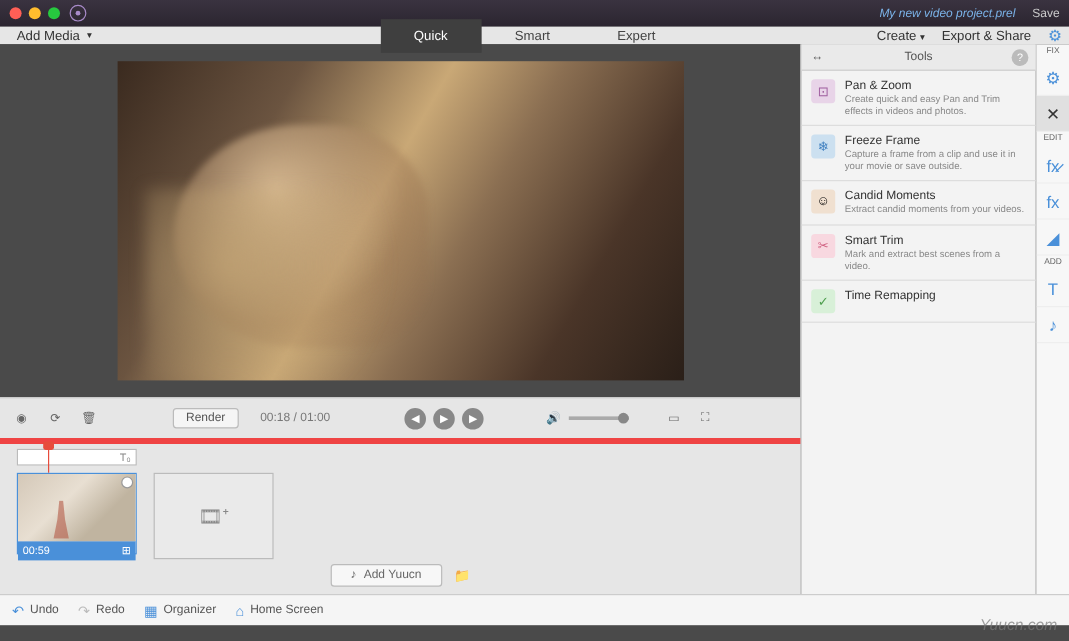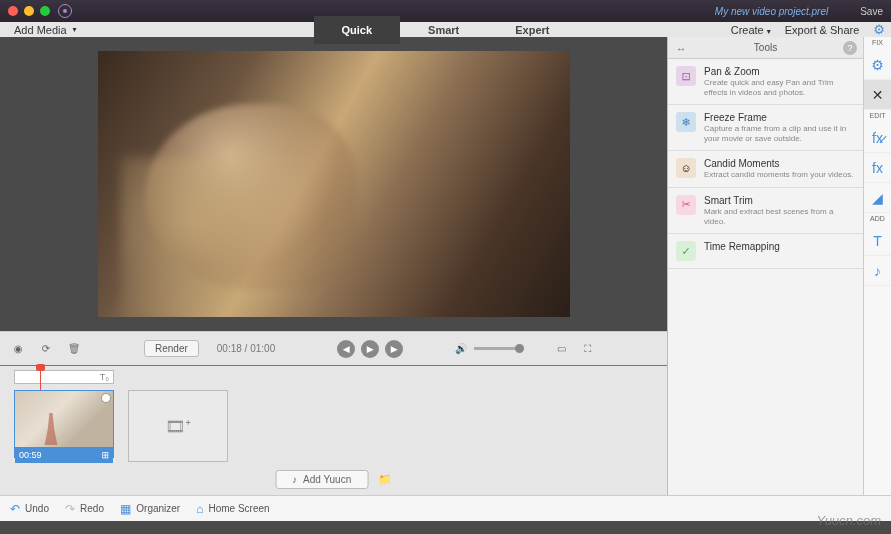--- a/index.html
+++ b/index.html
@@ -7,29 +7,29 @@
 
 
 .titlebar { height: 22px; background: linear-gradient(#3a3340, #2b2530); display: flex; align-items: center; padding: 0 8px; position: relative; }
 .traffic { display: flex; gap: 6px; }
 .traffic span { width: 10px; height: 10px; border-radius: 50%; }
 .tl-close { background: #ff5f56; }
 .tl-min { background: #ffbd2e; }
 .tl-max { background: #27c93f; }
 .app-icon { margin-left: 8px; width: 14px; height: 14px; border-radius: 50%; border: 1.5px solid #a88bc9; display: flex; align-items: center; justify-content: center; }
 .app-icon::after { content: ""; width: 4px; height: 4px; border-radius: 50%; background: #a88bc9; }
-.title-right { position: absolute; right: 8px; display: flex; align-items: center; gap: 32px; font-size: 10px; }
+.title-right { position: absolute; right: 8px; display: flex; align-items: center; gap: 14px; font-size: 10px; }
 .project-name { color: #7bb3e8; font-style: italic; }
 .save-link { color: #ccc; cursor: pointer; }
 
 
 .topbar { height: 15px; background: #e6e6e6; display: flex; align-items: center; padding: 0 6px; font-size: 11px; color: #333; }
 .add-media { padding: 0 8px; cursor: pointer; display: flex; align-items: center; gap: 3px; }
 .mode-tabs { position: absolute; left: 50%; transform: translateX(-50%); display: flex; height: 28px; }
-.mode-tab { padding: 0 28px; display: flex; align-items: center; cursor: pointer; color: #444; font-weight: 700; }
+.mode-tab { padding: 0 28px; display: flex; align-items: center; cursor: pointer; color: #444; font-weight: 400; }
 .mode-tab.active { background: #3f3f3f; color: #fff; }
 .topbar-right { margin-left: auto; display: flex; align-items: center; gap: 14px; }
 .create-btn, .export-btn { cursor: pointer; font-weight: 500; }
 .gear { color: #4a90d9; font-size: 13px; cursor: pointer; }
 
 
 .main { display: flex; height: calc(534px - 22px - 28px - 26px); }
 .center { flex: 1; display: flex; flex-direction: column; background: #4a4a4a; }
 .right-panel { width: 196px; background: #f3f3f3; border-left: 1px solid #bbb; display: flex; flex-direction: column; }
 .right-tabs { width: 28px; background: #f7f7f7; border-left: 1px solid #ccc; display: flex; flex-direction: column; align-items: center; }
@@ -46,21 +46,21 @@
 .render-btn { padding: 2px 10px; border: 1px solid #bbb; border-radius: 3px; background: #f5f5f5; cursor: pointer; font-size: 10px; margin-left: 50px; }
 .timecode { color: #777; font-size: 10px; margin-left: 6px; }
 .transport { margin-left: 50px; display: flex; gap: 6px; }
 .transport span { width: 18px; height: 18px; border-radius: 50%; background: #888; color: #fff; display: flex; align-items: center; justify-content: center; font-size: 9px; cursor: pointer; }
 .volume { margin-left: 40px; display: flex; align-items: center; gap: 6px; }
 .vol-slider { width: 50px; height: 3px; background: #aaa; position: relative; }
 .vol-slider::after { content: ""; position: absolute; right: 0; top: -3px; width: 9px; height: 9px; border-radius: 50%; background: #888; }
 .screen-icons { margin-left: 18px; display: flex; gap: 10px; }
 
 
-.timeline { flex: 0 0 130px; background: #e6e6e6; border-top: 1px solid #ef4444; position: relative; padding: 4px 8px; }
+.timeline { flex: 0 0 130px; background: #e6e6e6; border-top: 5px solid #ef4444; position: relative; padding: 4px 8px; }
 .track-header { width: 100px; height: 14px; background: #fff; border: 1px solid #bbb; display: flex; align-items: center; justify-content: flex-end; padding-right: 4px; font-size: 9px; color: #888; margin-left: 6px; }
 .playhead { position: absolute; left: 40px; top: 0; bottom: 34px; width: 1px; background: #e74c3c; }
 .playhead::before { content: ""; position: absolute; top: -2px; left: -4px; width: 9px; height: 7px; background: #e74c3c; border-radius: 2px; }
 .clips-row { display: flex; gap: 14px; margin-top: 6px; margin-left: 6px; }
 .clip { width: 100px; height: 68px; border: 1.5px solid #4a90d9; background: #fff; position: relative; }
 .clip-thumb { width: 100%; height: 56px; background: linear-gradient(135deg, #d4c8b8, #e8dfd2 40%, #c0b4a0 70%); position: relative; }
 .clip-thumb::after { content: ""; position: absolute; left: 28px; bottom: 2px; width: 16px; height: 32px; background: rgba(180,90,70,0.6); clip-path: polygon(40% 0, 60% 0, 70% 50%, 90% 100%, 10% 100%, 30% 50%); }
 .clip-mute { position: absolute; top: 2px; right: 2px; width: 10px; height: 10px; border-radius: 50%; background: #fff; border: 1px solid #999; }
 .clip-footer { height: 16px; background: #4a90d9; color: #fff; font-size: 9px; display: flex; align-items: center; padding: 0 4px; justify-content: space-between; }
 .clip2 { width: 100px; height: 72px; border: 1px solid #bbb; background: #eaeaea; display: flex; align-items: center; justify-content: center; color: #888; }

